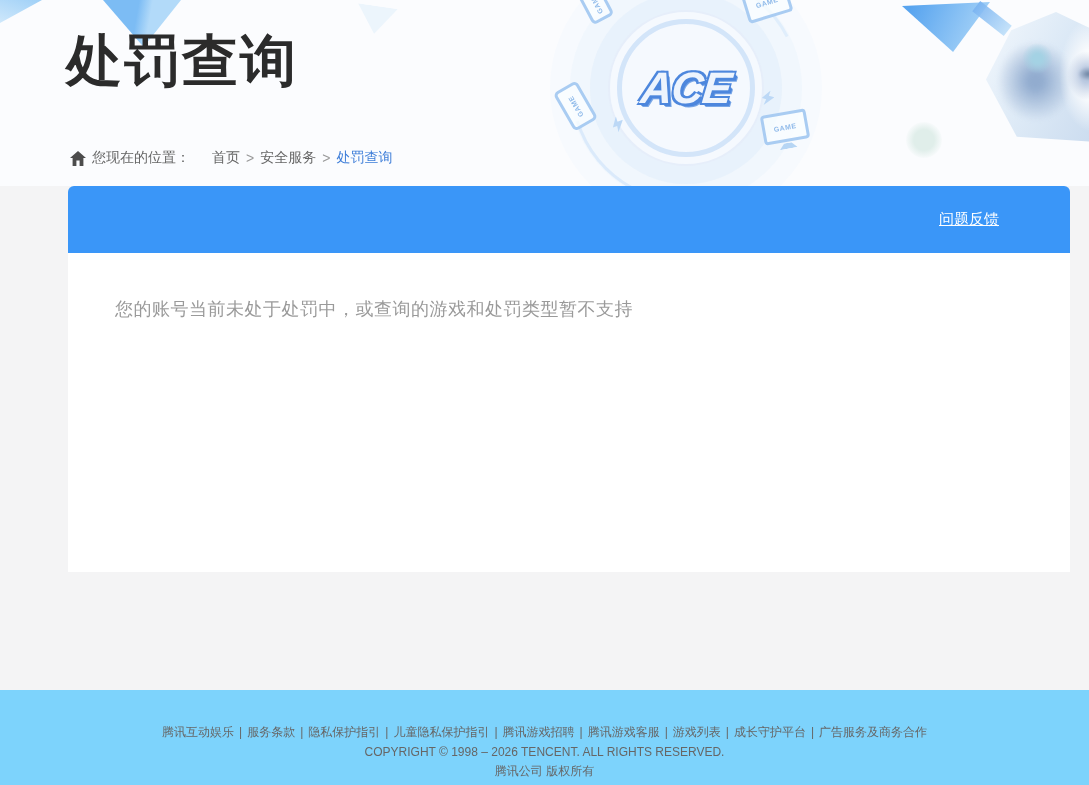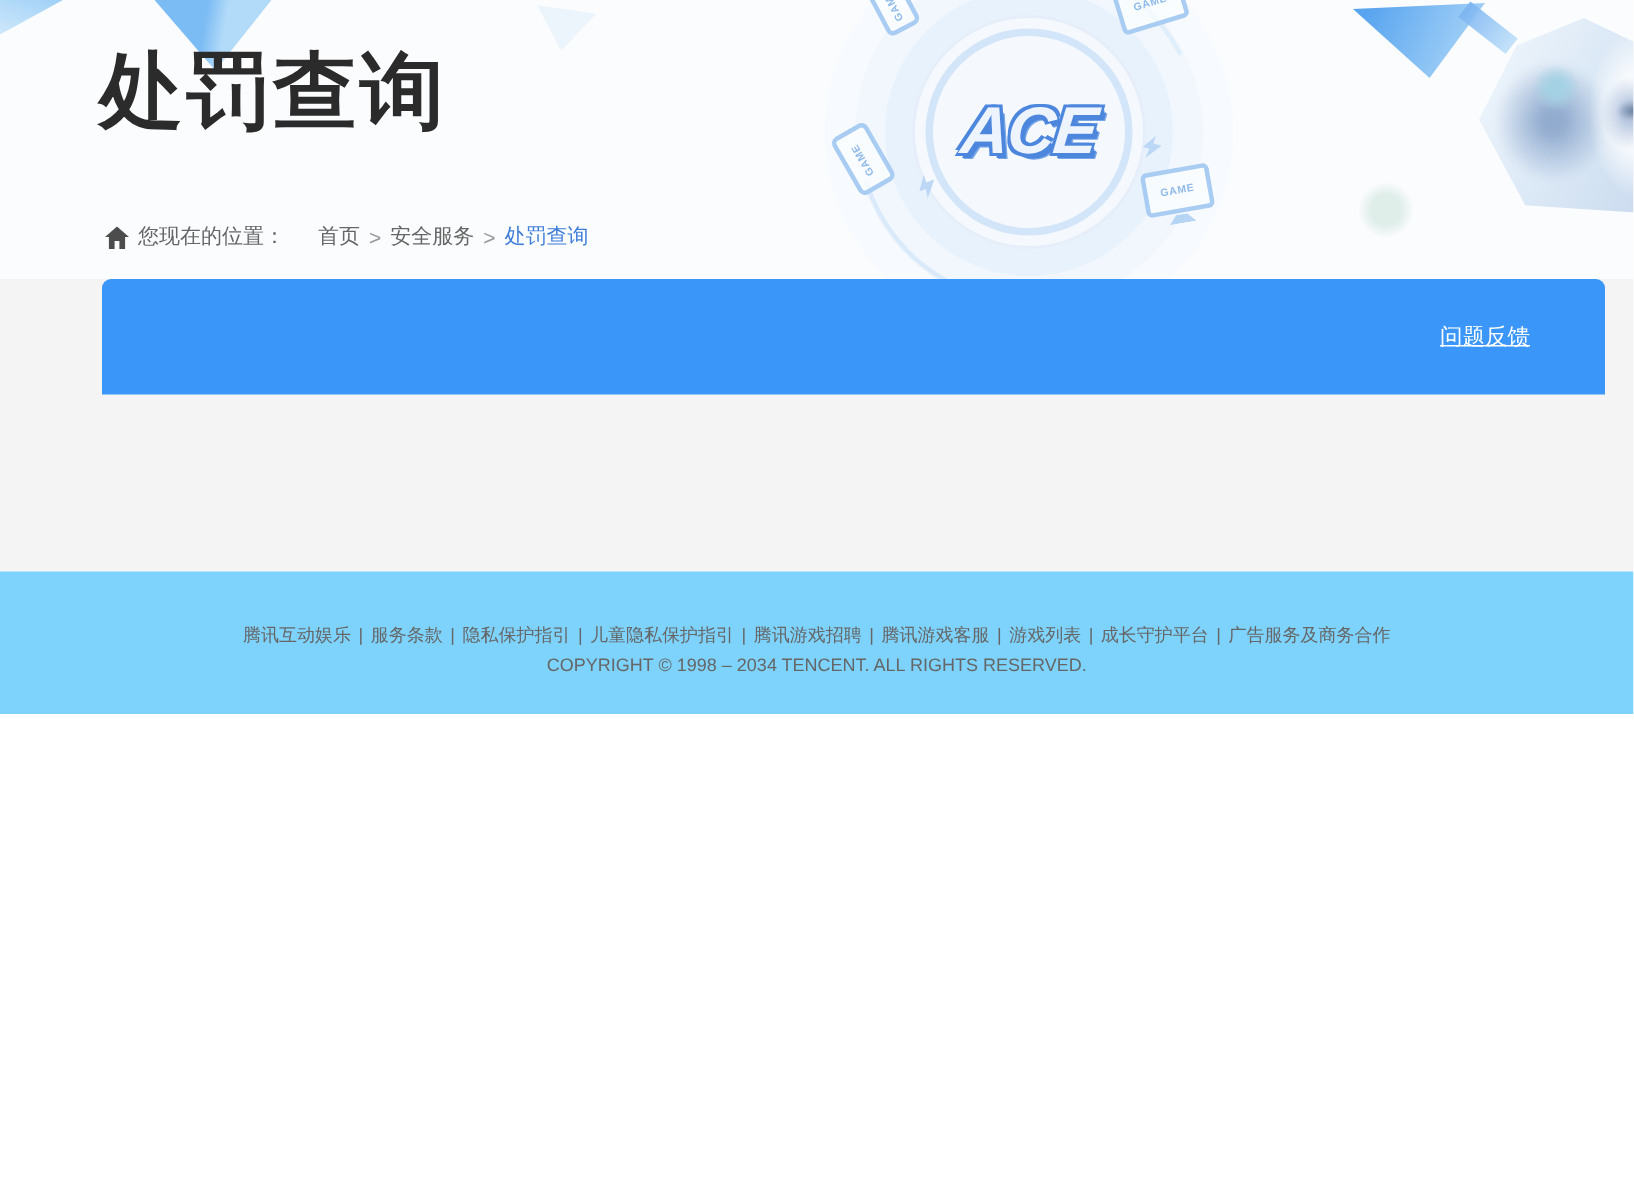--- a/index.html
+++ b/index.html
@@ -88,22 +88,22 @@
     background:radial-gradient(closest-side,#ffffff 35%,rgba(255,255,255,0)); }
   .hb3 { left:58%; top:30%; width:28%; height:38%;
     background:radial-gradient(closest-side,#bccbe2 30%,rgba(188,203,226,0)); }
   .hb4 { left:66%; top:42%; width:15%; height:11%;
     background:radial-gradient(closest-side,#68809f,rgba(104,128,159,0)); filter:blur(1px); }
   .hb5 { left:26%; top:24%; width:22%; height:24%;
     background:radial-gradient(closest-side,#a4d2e4 30%,rgba(164,210,228,0)); }
 
   
   .mid { background:#f4f4f5; padding:0 19px 118px 68px; }
-  .banner { height:77px; background:#3a96f8; border-radius:6px 6px 0 0;
-    display:flex; align-items:center; justify-content:flex-end; padding-right:50px; }
+  .banner { height:67px; background:#3a96f8; border-radius:6px 6px 0 0;
+    display:flex; align-items:center; justify-content:flex-end; padding-right:71px; }
   .feedback { color:#ffffff; font-size:15px; text-decoration:underline; cursor:pointer; }
   .panel { background:#ffffff; height:319px; padding:44px 40px 0 47px; }
   .message { font-size:18px; color:#9a9a9a; letter-spacing:.5px; }
 
   
   .footer { background:#7dd3fc; height:95px; padding-top:34px; text-align:center;
     color:#666; }
   .flinks { font-size:12px; line-height:17px; }
   .flinks a { color:#666; text-decoration:none; }
   .fsep { color:#666; margin:0 5px; }
@@ -167,22 +167,26 @@
       <a href="#">安全服务</a>
       <span class="sep">&gt;</span>
       <a href="#" class="current">处罚查询</a>
     </nav>
   </header>
 
   <main class="mid">
     <div class="banner">
       <a href="#" class="feedback">问题反馈</a>
     </div>
+    <section class="panel">
+      <p class="message">您的账号当前未处于处罚中，或查询的游戏和处罚类型暂不支持</p>
+    </section>
   </main>
 
   <footer class="footer">
     <div class="flinks">
       <a href="#">腾讯互动娱乐</a><span class="fsep">|</span><a href="#">服务条款</a><span class="fsep">|</span><a href="#">隐私保护指引</a><span class="fsep">|</span><a href="#">儿童隐私保护指引</a><span class="fsep">|</span><a href="#">腾讯游戏招聘</a><span class="fsep">|</span><a href="#">腾讯游戏客服</a><span class="fsep">|</span><a href="#">游戏列表</a><span class="fsep">|</span><a href="#">成长守护平台</a><span class="fsep">|</span><a href="#">广告服务及商务合作</a>
     </div>
-    <div class="copyright">COPYRIGHT © 1998 – 2034 TENCENT. ALL RIGHTS RESERVED.</div>
+    <div class="copyright">COPYRIGHT © 1998 – 2026 TENCENT. ALL RIGHTS RESERVED.</div>
+    <div class="company">腾讯公司 版权所有</div>
   </footer>
 
 </div>
 
 </body></html>

